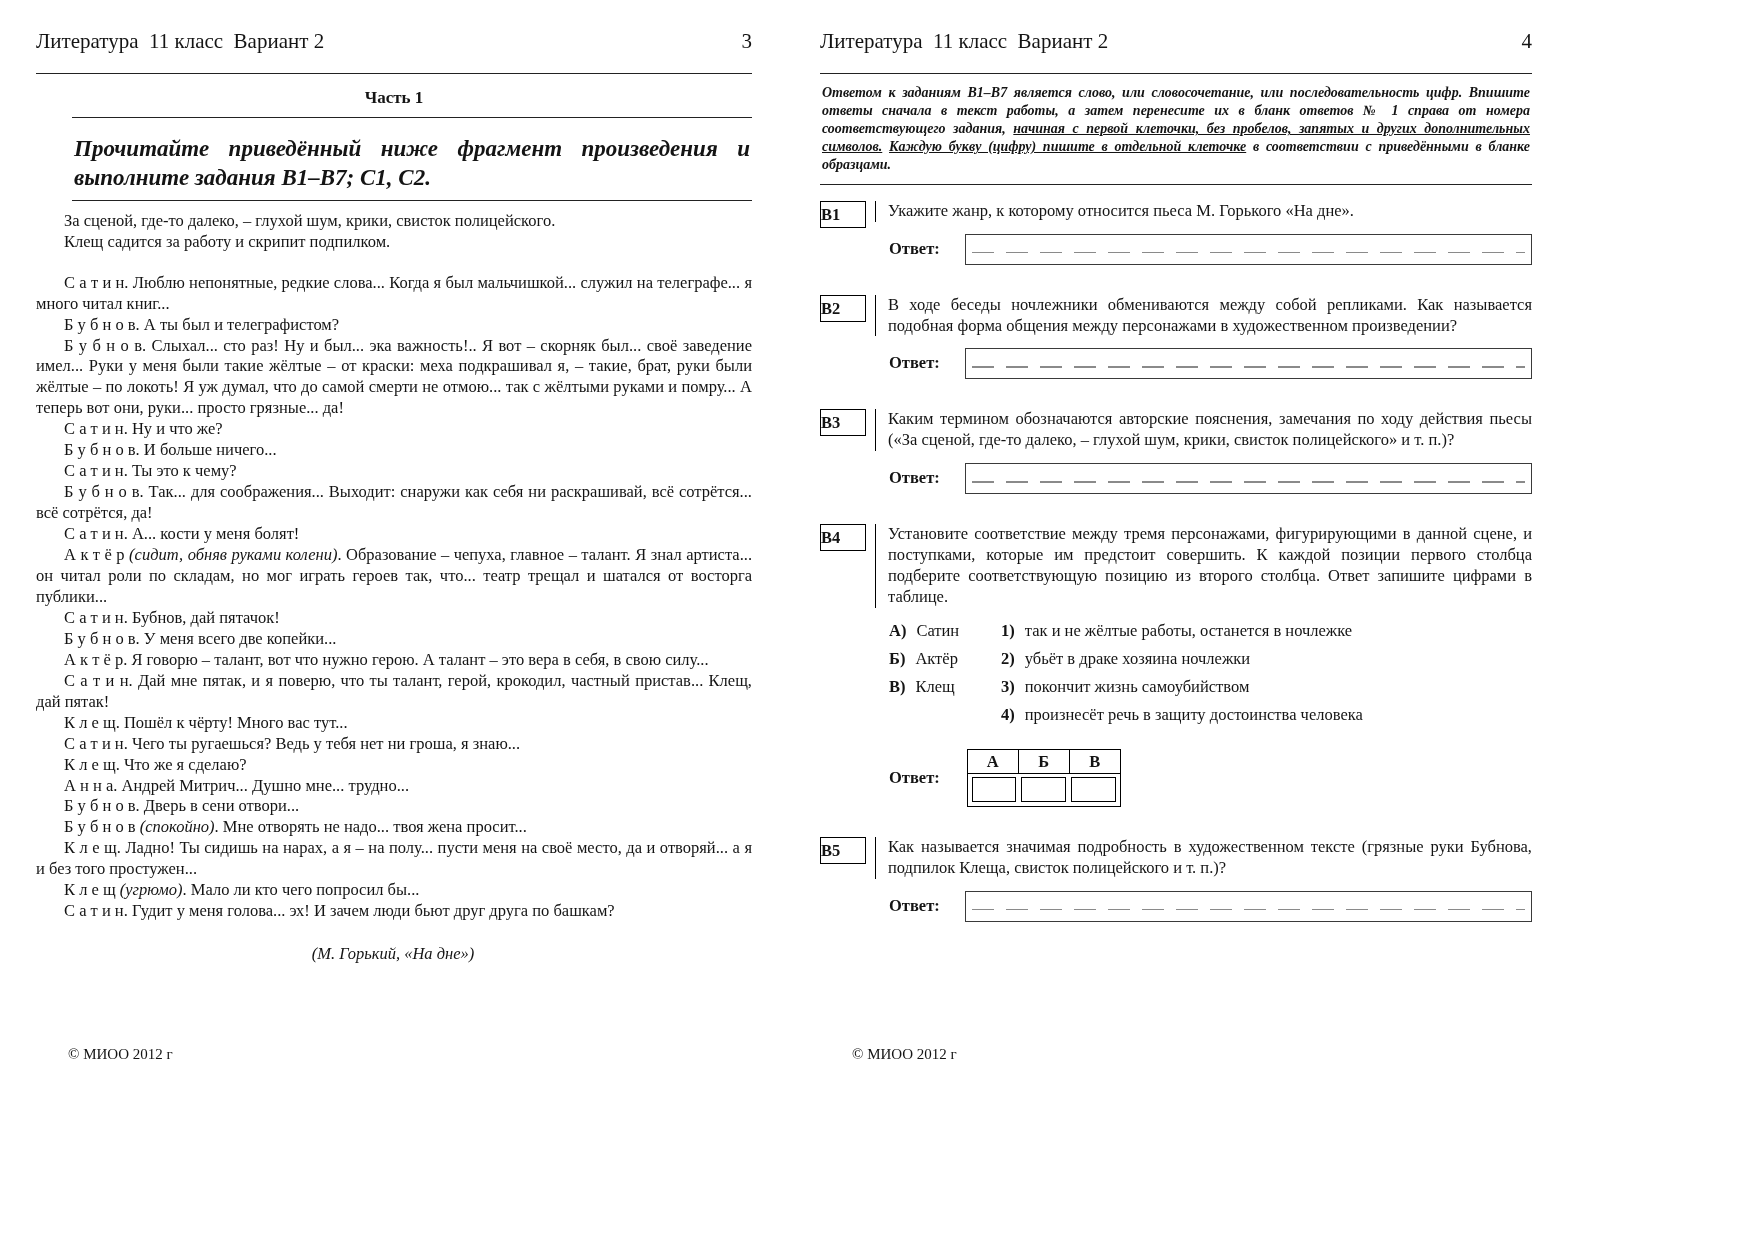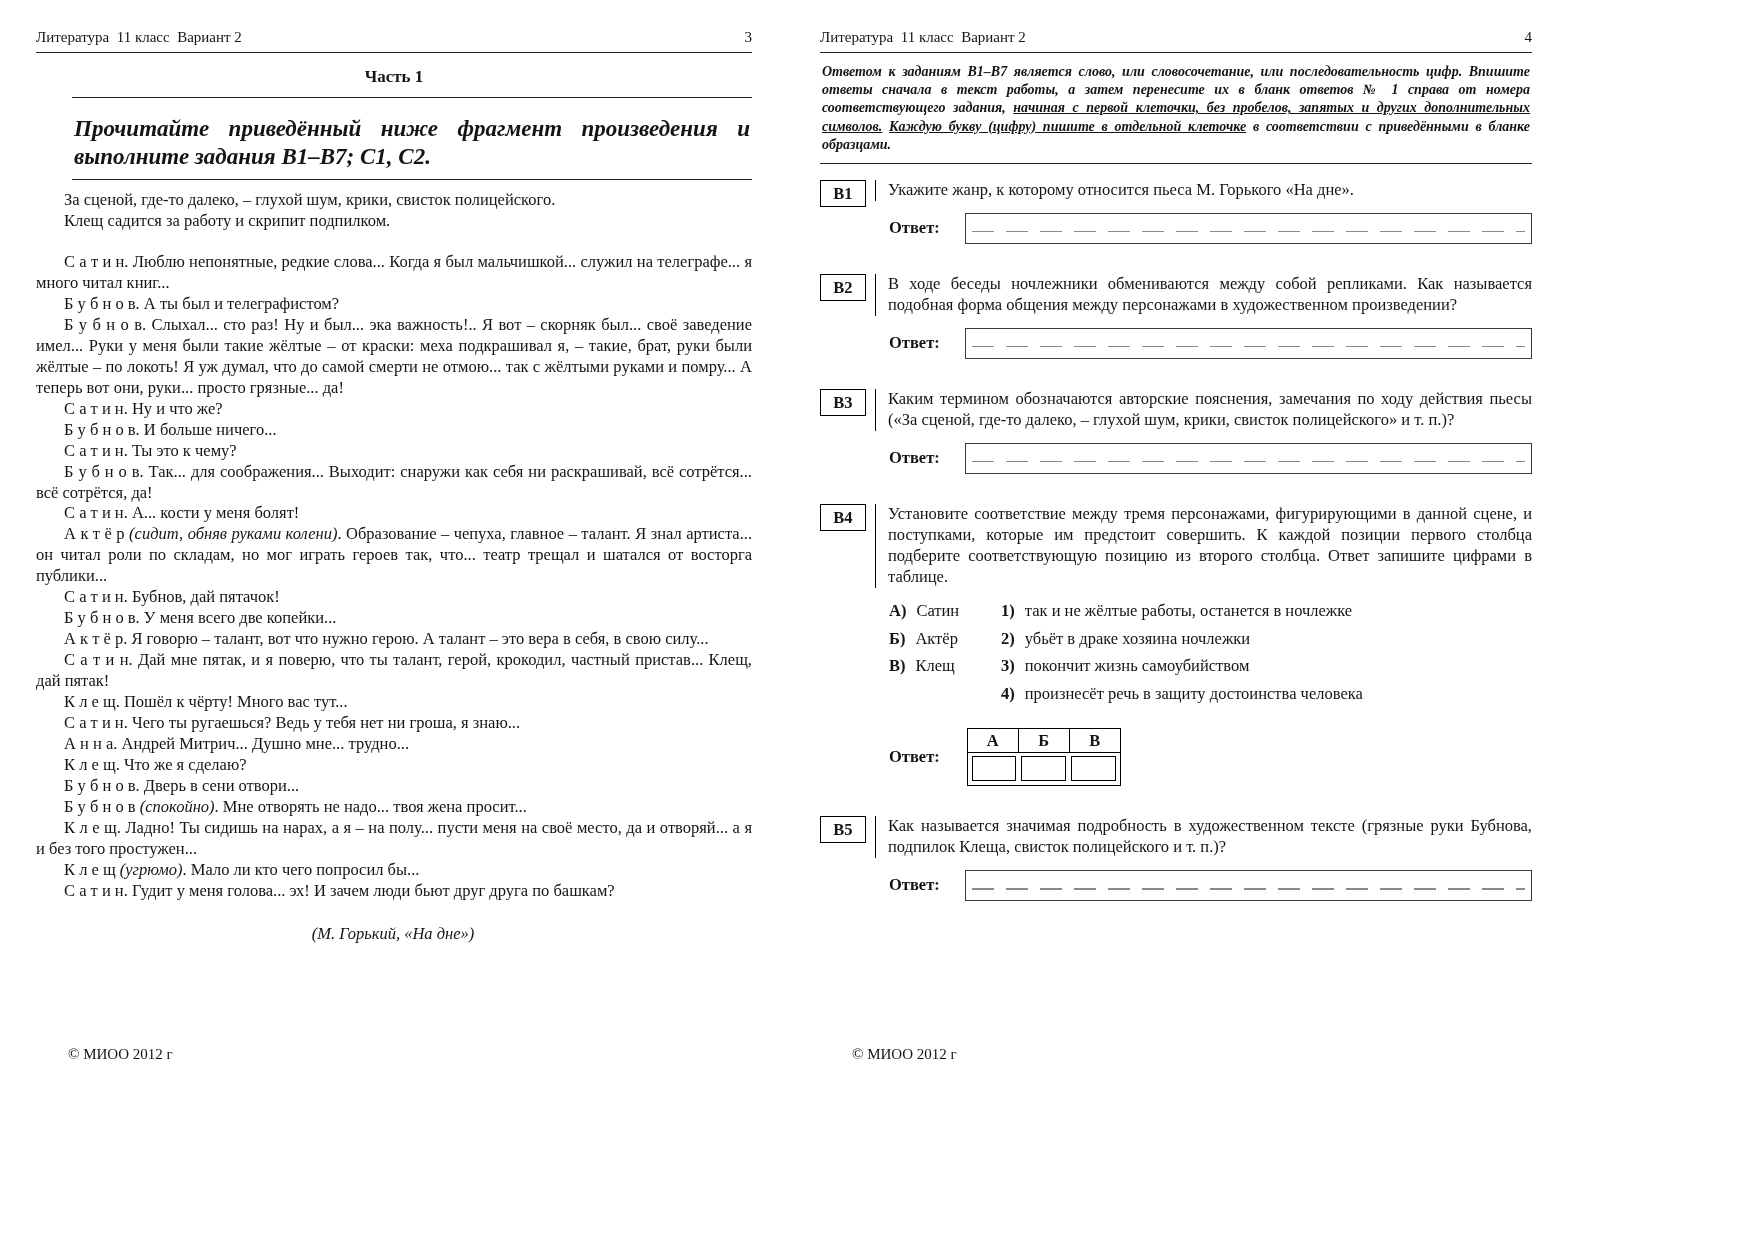--- a/index.html
+++ b/index.html
@@ -4,22 +4,22 @@
 <style>
   * { margin:0; padding:0; box-sizing:border-box; }
   html,body { width:1754px; height:1239px; background:#ffffff; }
   body { font-family:"Liberation Serif", serif; color:#141414; position:relative;
          font-size:16.5px; line-height:1.27; }
 
   .page { position:absolute; top:28px; height:1048px; }
   .page-left  { left:36px;  width:716px; }
   .page-right { left:820px; width:712px; }
 
-  .page-header { display:flex; justify-content:space-between; font-size:15px;
-                 padding-bottom:5px; border-bottom:1.4px solid #222; }
+  .page-header { display:flex; justify-content:space-between; font-size:21px;
+                 padding-bottom:18px; border-bottom:1.4px solid #222; }
   .page-header span { white-space:pre; }
 
   .part-title { text-align:center; font-weight:bold; margin-top:13px; font-size:17px; }
 
   .task-instruction { margin-top:9px; border-top:1.4px solid #222; border-bottom:1.4px solid #222;
                       padding:17px 2px 7px; font-weight:bold; font-style:italic;
                       text-align:justify; font-size:23px; line-height:1.25;margin-left:36px; }
 
   .play-text { margin-top:10px; }
   .stage-dir { text-indent:28px; }
@@ -32,21 +32,21 @@
 
   
   .answer-instructions { padding:10px 2px 9px; border-bottom:1.4px solid #222;
                          font-weight:bold; font-style:italic; text-align:justify;
                          font-size:14px; line-height:1.3; }
   .answer-instructions .u { text-decoration:underline; }
 
   .questions { margin-top:2px; }
   .question { display:flex; margin-top:30px; }
   .question:first-child { margin-top:16px; }
-  .q-num { flex:0 0 46px; height:27px; border:1.6px solid #000; text-align:center;
+  .q-num { flex:0 0 46px; height:27px; border:1.6px solid #000; 
            font-weight:bold; line-height:25px; font-size:16.5px; }
   .q-body { flex:1; margin-left:9px; min-width:0; }
   .q-text { border-left:1.6px solid #000; padding-left:12px; text-align:justify; }
 
   .answer-row { display:flex; align-items:center; margin-top:12px; padding-left:14px; }
   .answer-label { font-weight:bold; margin-right:25px; white-space:nowrap; }
   .answer-box { flex:1; height:31px; border:1.5px solid #3a3a3a; position:relative; background:#fff; }
   .answer-box::before { content:""; position:absolute; left:6px; right:6px; top:17px; height:1.5px;
         background:repeating-linear-gradient(90deg,#8a8a8a 0 22px,transparent 22px 34px); }
 
@@ -89,22 +89,22 @@
       <p class="para">С а т и н. Ты это к чему?</p>
       <p class="para">Б у б н о в. Так... для соображения... Выходит: снаружи как себя ни раскрашивай, всё сотрётся... всё сотрётся, да!</p>
       <p class="para">С а т и н. А... кости у меня болят!</p>
       <p class="para">А к т ё р <i>(сидит, обняв руками колени)</i>. Образование – чепуха, главное – талант. Я знал артиста... он читал роли по складам, но мог играть героев так, что... театр трещал и шатался от восторга публики...</p>
       <p class="para">С а т и н. Бубнов, дай пятачок!</p>
       <p class="para">Б у б н о в. У меня всего две копейки...</p>
       <p class="para">А к т ё р. Я говорю – талант, вот что нужно герою. А талант – это вера в себя, в свою силу...</p>
       <p class="para">С а т и н. Дай мне пятак, и я поверю, что ты талант, герой, крокодил, частный пристав... Клещ, дай пятак!</p>
       <p class="para">К л е щ. Пошёл к чёрту! Много вас тут...</p>
       <p class="para">С а т и н. Чего ты ругаешься? Ведь у тебя нет ни гроша, я знаю...</p>
+      <p class="para">К л е щ. Что же я сделаю?</p>
       <p class="para">А н н а. Андрей Митрич... Душно мне... трудно...</p>
-      <p class="para">К л е щ. Что же я сделаю?</p>
       <p class="para">Б у б н о в. Дверь в сени отвори...</p>
       <p class="para">Б у б н о в <i>(спокойно)</i>. Мне отворять не надо... твоя жена просит...</p>
       <p class="para">К л е щ. Ладно! Ты сидишь на нарах, а я – на полу... пусти меня на своё место, да и отворяй... а я и без того простужен...</p>
       <p class="para">К л е щ <i>(угрюмо)</i>. Мало ли кто чего попросил бы...</p>
       <p class="para">С а т и н. Гудит у меня голова... эх! И зачем люди бьют друг друга по башкам?</p>
     </div>
 
   <div class="attribution">(М. Горький, «На дне»)</div>
 
   <div class="footer">© МИОО 2012 г</div>

